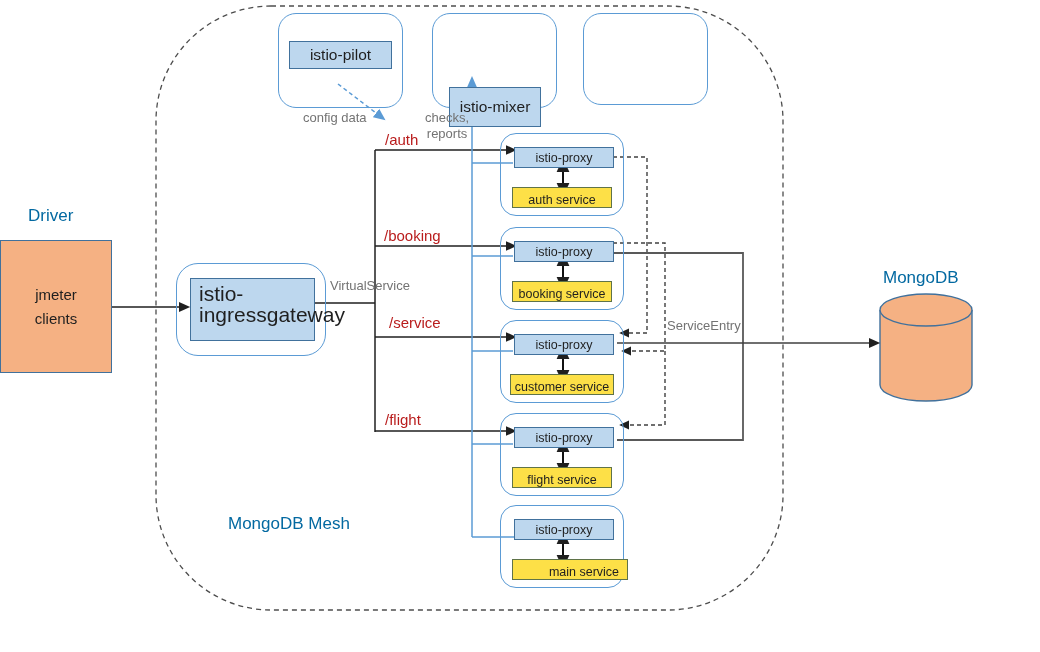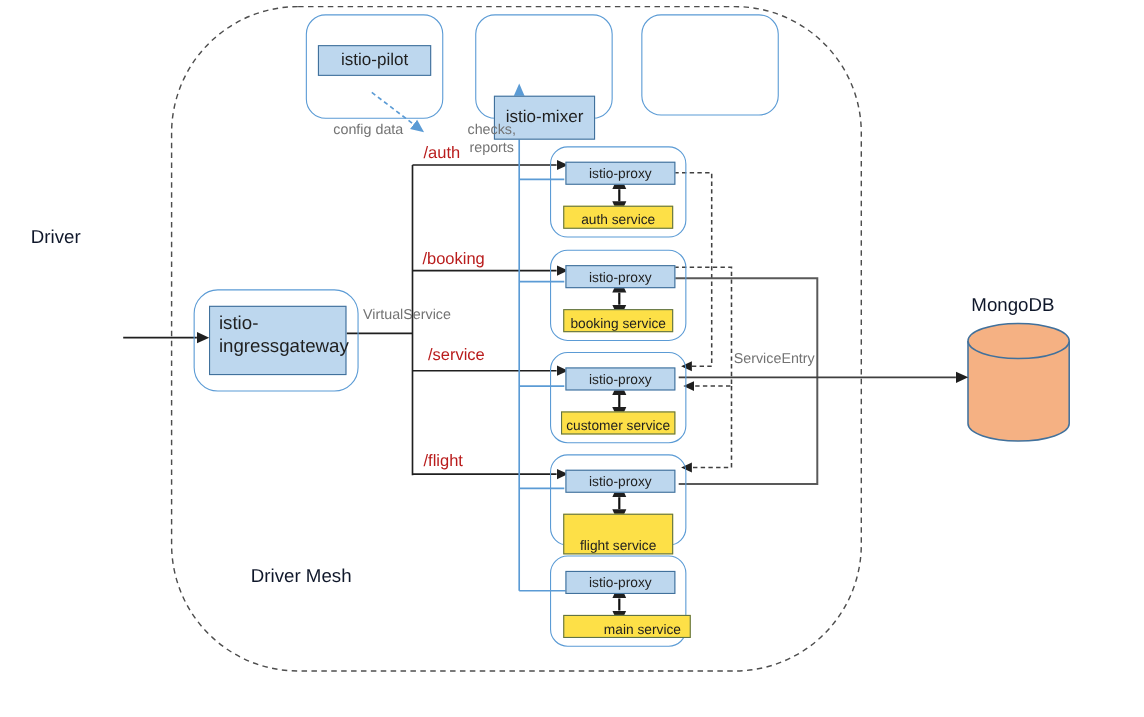--- a/index.html
+++ b/index.html
@@ -27,25 +27,25 @@
     font-size:12.5px;color:#1f1f1f;
   }
   .proxybox{font-size:12.5px;}
   
   .orangebox{
     position:absolute;background:#F5B183;border:1.5px solid #41719C;
     display:flex;flex-direction:column;align-items:center;justify-content:center;
     font-size:15px;line-height:24px;color:#1f1f1f;
   }
   .lbl{position:absolute;white-space:nowrap;}
-  .title-lbl{font-size:17px;color:#0f172a;}
+  .title-lbl{font-size:17px;color:#0369a1;}
   .blue-note{font-size:13px;color:#737373;line-height:16px;}
   .route{font-size:15px;color:#b91c1c;}
   .gw-text{
-    position:absolute;left:8px;top:4px;font-size:17px;line-height:21px;
+    position:absolute;left:8px;top:4px;font-size:21px;line-height:21px;
     text-align:left;color:#1f1f1f;
   }
 </style>
 </head>
 <body>
 
 <div class="stage">
 
   <svg class="connectors" viewBox="0 0 1040 652">
     <defs>
@@ -118,20 +118,24 @@
 
   <div class="lbl blue-note" style="left:303px;top:110px;">config data</div>
   <div class="lbl blue-note" style="left:425px;top:110px;text-align:center;">
     <div>checks,</div>
     <div>reports</div>
   </div>
   <div class="lbl blue-note" style="left:330px;top:278px;">VirtualService</div>
   <div class="lbl blue-note" style="left:667px;top:318px;">ServiceEntry</div>
 
   <div class="lbl title-lbl" style="left:28px;top:206px;">Driver</div>
+  <div class="orangebox" style="left:0px;top:240px;width:112px;height:133px;">
+    <div>jmeter</div>
+    <div>clients</div>
+  </div>
 
   <div class="group" style="left:176px;top:263px;width:150px;height:93px;border-radius:22px;"></div>
   <div class="bluebox" style="left:190px;top:278px;width:125px;height:63px;">
     <div class="gw-text">
       <div>istio-</div>
       <div>ingressgateway</div>
     </div>
   </div>
 
   <div class="lbl route" style="left:385px;top:131px;">/auth</div>
@@ -160,28 +164,28 @@
     <span>istio-proxy</span>
   </div>
   <div class="greenbox" style="left:510px;top:374px;width:104px;height:21px;">
     <span>customer service</span>
   </div>
 
   <div class="group" style="left:500px;top:413px;width:124px;height:83px;border-radius:16px;"></div>
   <div class="bluebox proxybox" style="left:514px;top:427px;width:100px;height:21px;">
     <span>istio-proxy</span>
   </div>
-  <div class="greenbox" style="left:512px;top:467px;width:100px;height:37px;">
+  <div class="greenbox" style="left:512px;top:467px;width:100px;height:21px;">
     <span>flight service</span>
   </div>
 
   <div class="group" style="left:500px;top:505px;width:124px;height:83px;border-radius:16px;"></div>
   <div class="bluebox proxybox" style="left:514px;top:519px;width:100px;height:21px;">
     <span>istio-proxy</span>
   </div>
   <div class="greenbox" style="left:512px;top:559px;width:116px;height:21px;padding-left:28px;">
     <span>main service</span>
   </div>
 
   <div class="lbl title-lbl" style="left:883px;top:268px;">MongoDB</div>
-  <div class="lbl title-lbl" style="left:228px;top:514px;">Driver Mesh</div>
+  <div class="lbl title-lbl" style="left:228px;top:514px;">MongoDB Mesh</div>
 
 </div>
 
 </body></html>

